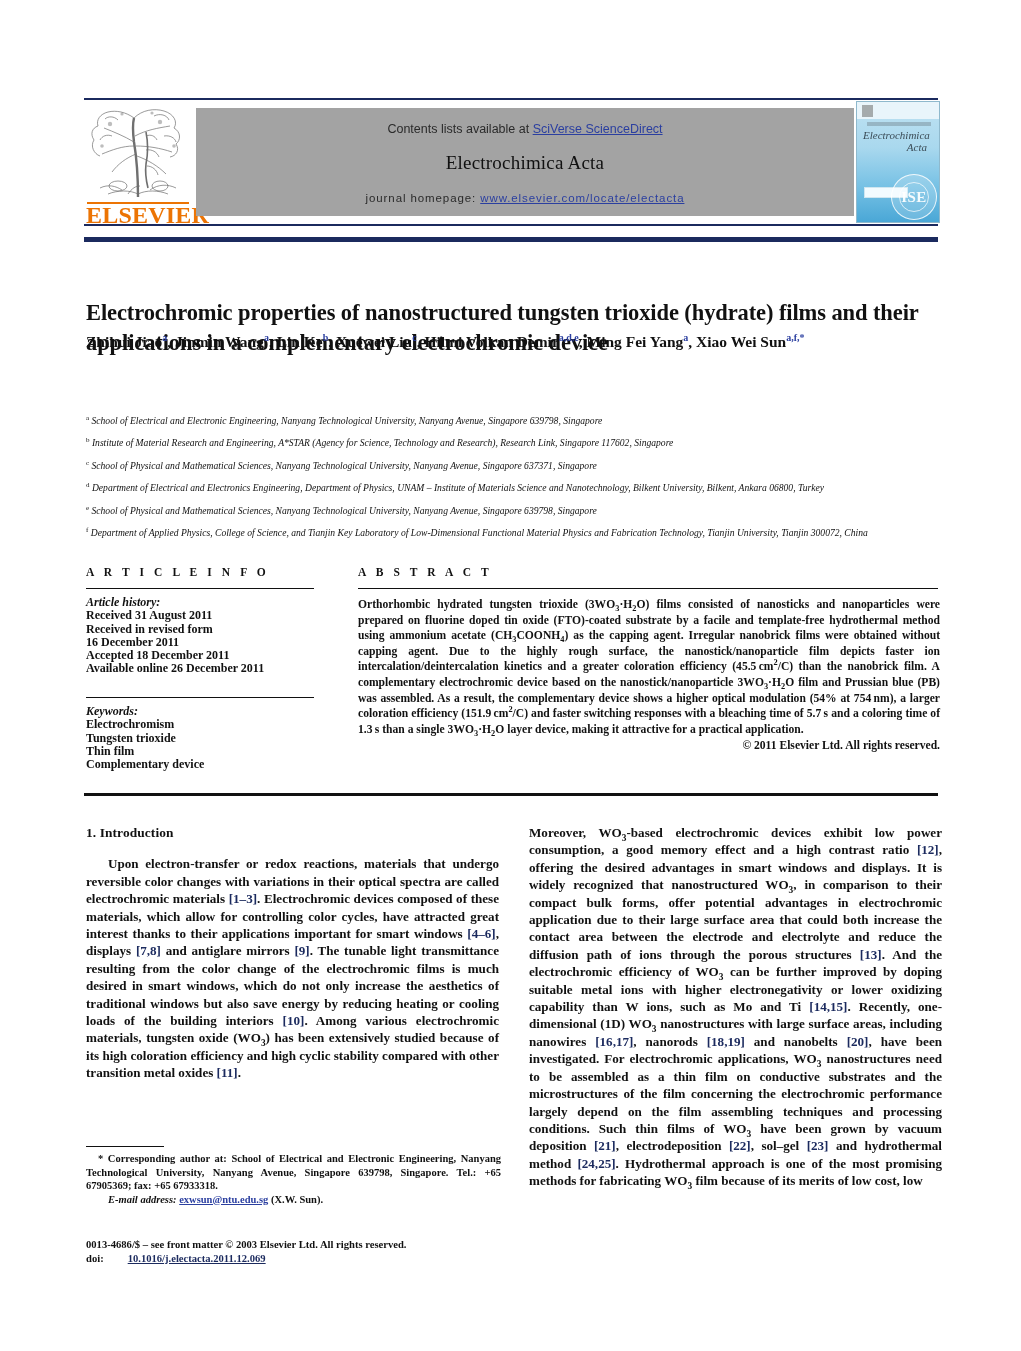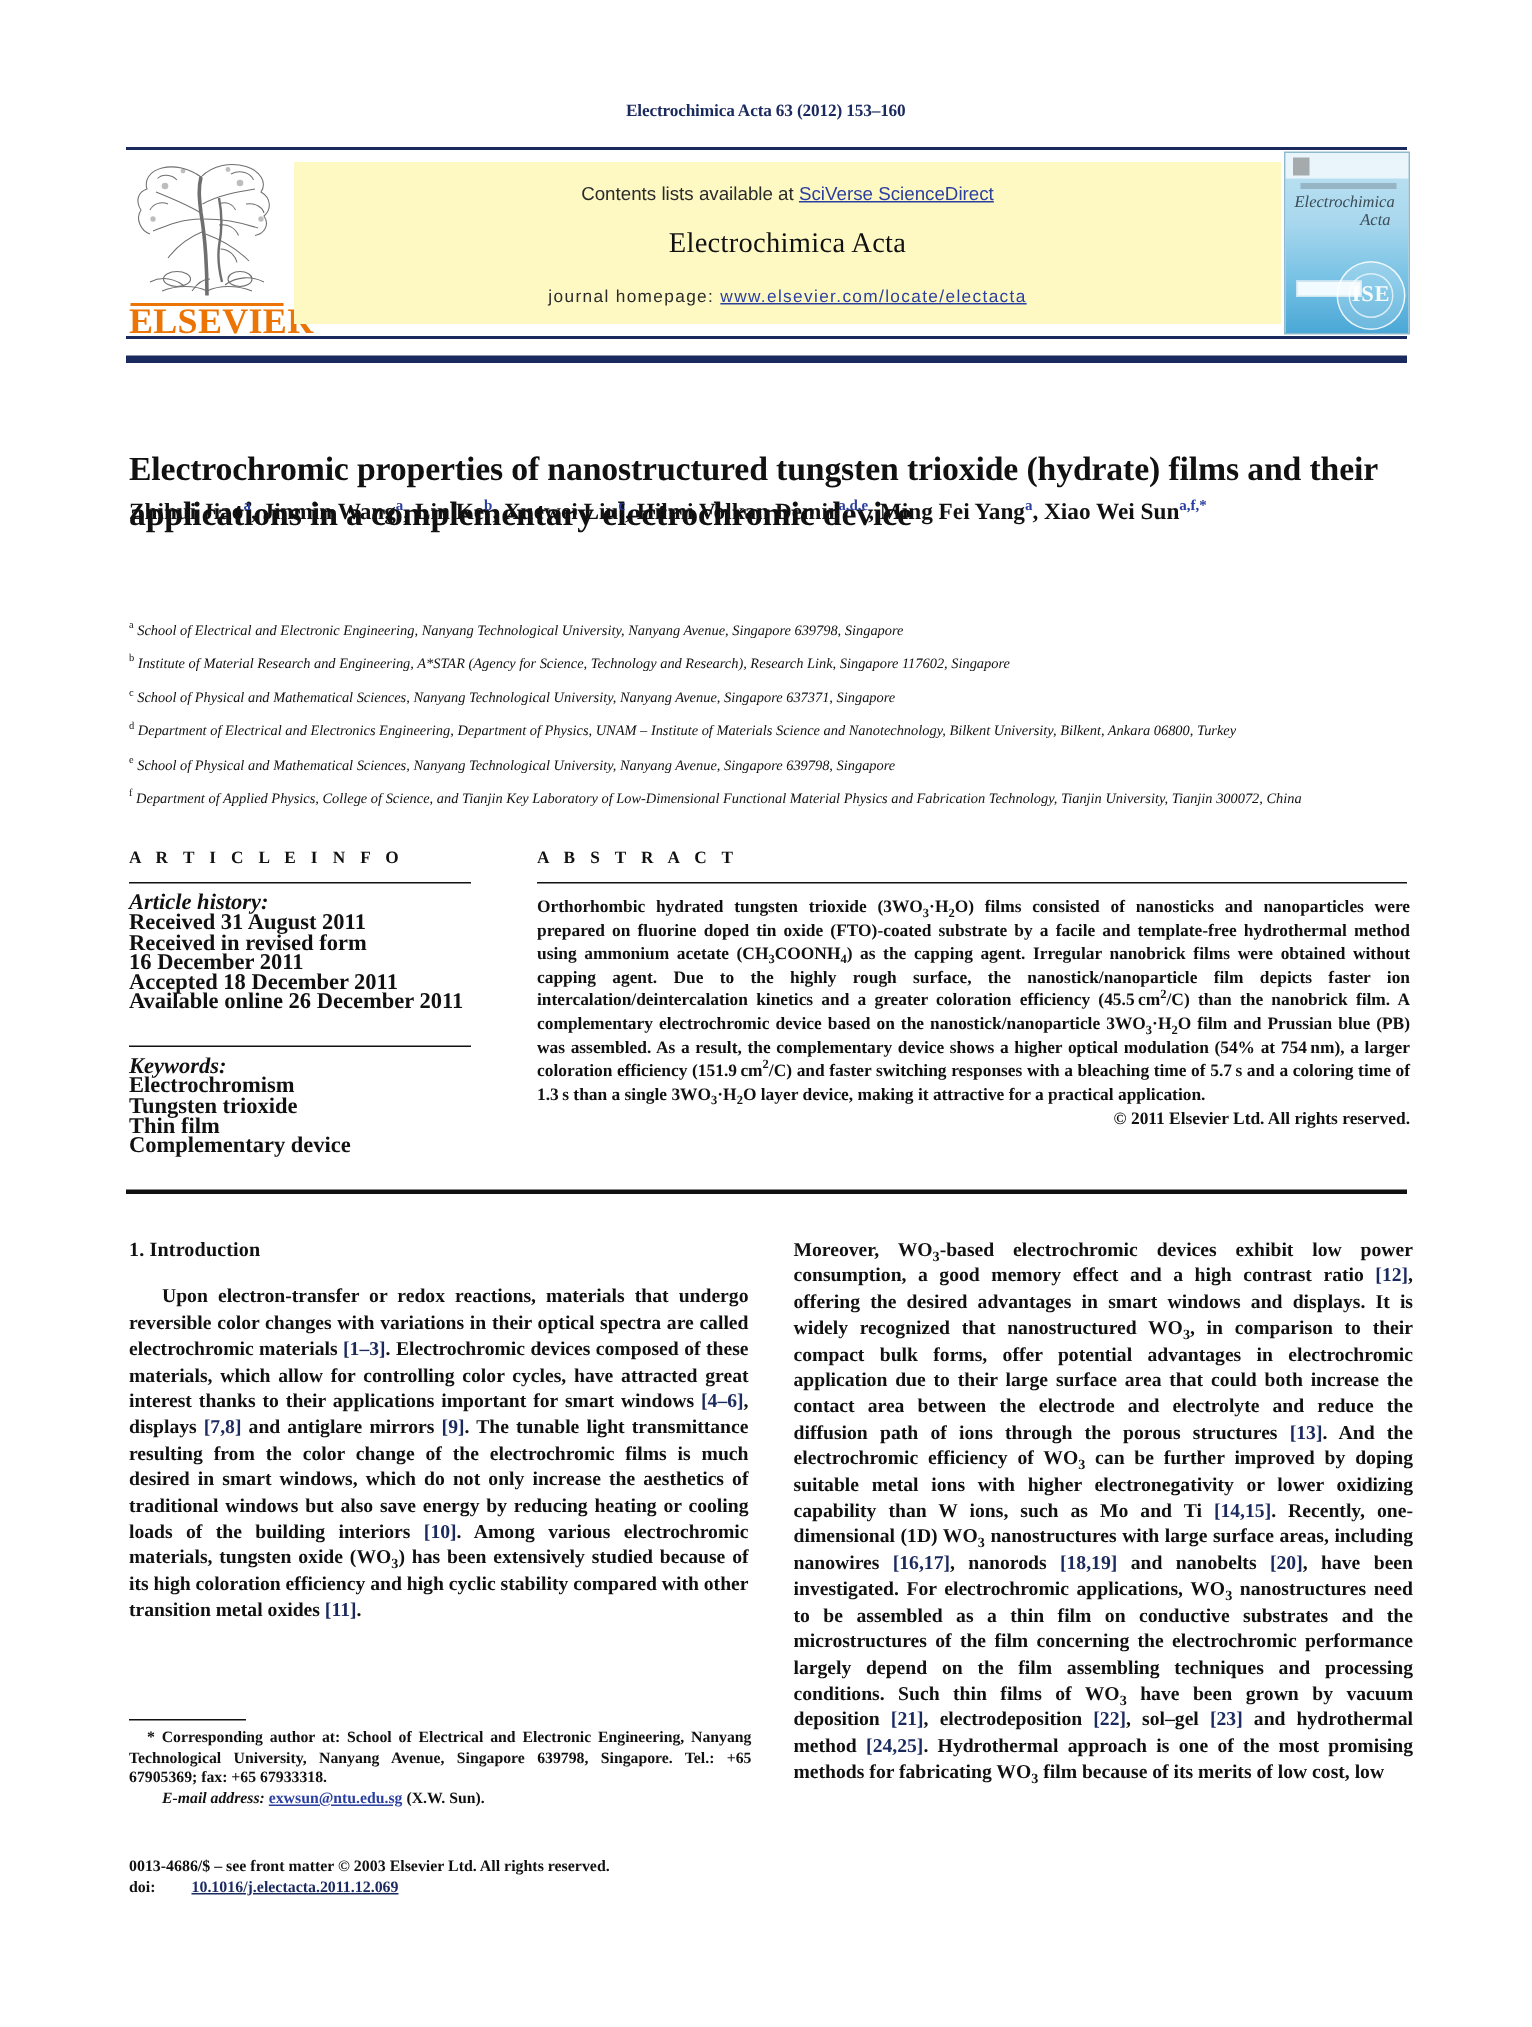--- a/index.html
+++ b/index.html
@@ -79,21 +79,21 @@
     height: 2px;
     background: #ec7404;
   }
 
   .masthead-center {
     position: absolute;
     top: 108px;
     left: 196px;
     width: 658px;
     height: 108px;
-    background: #fef9c3;
+    background: #a3a3a3;
   }
   .contents-line {
     position: absolute;
     top: 14px;
     left: 0;
     width: 658px;
     text-align: center;
     font-family: "Liberation Sans", sans-serif;
     font-size: 12.5px;
     color: #2a2a2a;
@@ -279,21 +279,21 @@
 
   .rule-info   { top: 588px; left: 86px;  width: 228px; height: 1.3px; background:#111; position:absolute; }
   .rule-abs    { top: 588px; left: 358px; width: 580px; height: 1.3px; background:#111; position:absolute; }
   .rule-kw     { top: 697px; left: 86px;  width: 228px; height: 1.3px; background:#111; position:absolute; }
 
   .info-block {
     position: absolute;
     left: 86px;
     width: 250px;
     font-family: "Liberation Serif", serif;
-    font-size: 15px;
+    font-size: 12px;
     font-weight: bold;
     line-height: 13.3px;
     color: #111;
   }
   #article-history { top: 596px; }
   #keywords        { top: 705px; }
   .info-block .lbl {
     font-style: italic;
     display: block;
   }
@@ -390,21 +390,20 @@
     font-weight: bold;
     color: #111;
   }
   .imprint .doi-val { color: #1b2a5e; margin-left: 24px; }
 </style>
 </head>
 <body>
 
 <div class="page">
 
-  <div class="running-head">Electrochimica Acta 63 (2012) 153–160</div>
 
   <div class="masthead"></div>
 
   <div class="elsevier-block">
     <svg class="elsevier-tree" viewBox="0 0 100 98" xmlns="http://www.w3.org/2000/svg">
       <g stroke="#6f6f6f" stroke-width="0.7" fill="none">
         <path d="M50 95 C50 70 48 52 46 40 C45 32 44 24 46 16" stroke-width="2.4"></path>
         <path d="M46 40 C36 34 26 30 16 26 M46 44 C34 44 24 48 14 52 M48 52 C38 56 30 62 24 70"></path>
         <path d="M47 34 C58 28 70 26 82 24 M48 44 C60 44 72 46 84 50 M49 54 C60 58 70 64 78 72"></path>
         <path d="M46 16 C38 10 28 8 20 10 C12 12 8 18 10 24 C4 26 2 32 6 38 C2 44 6 52 12 54"></path>

